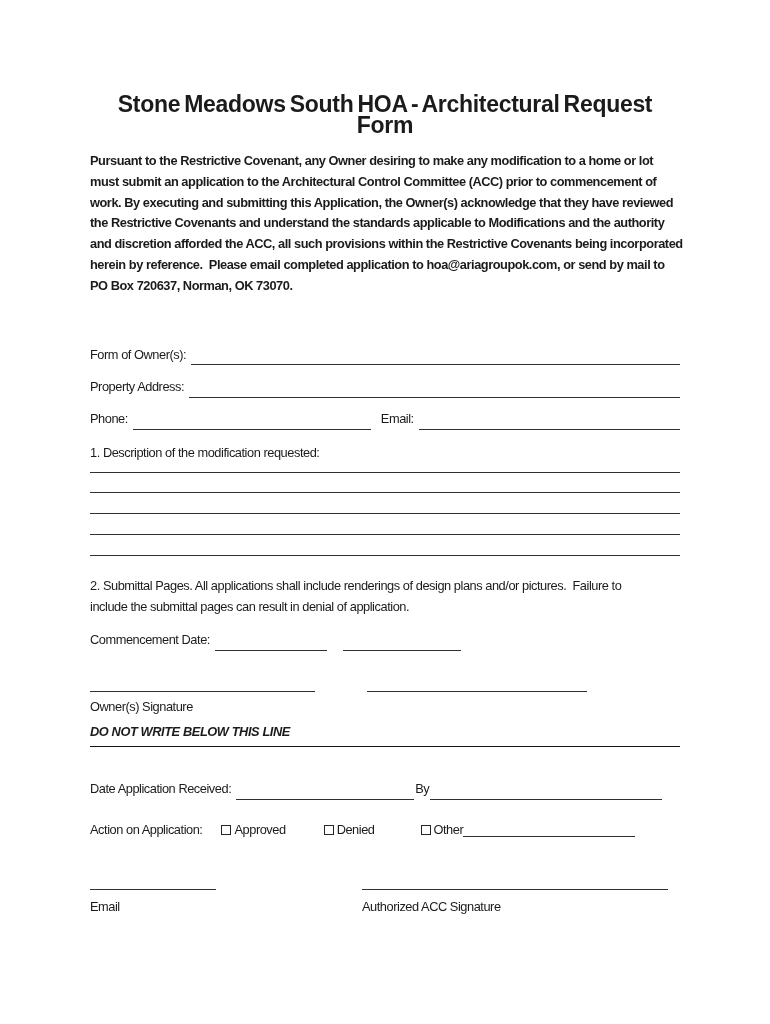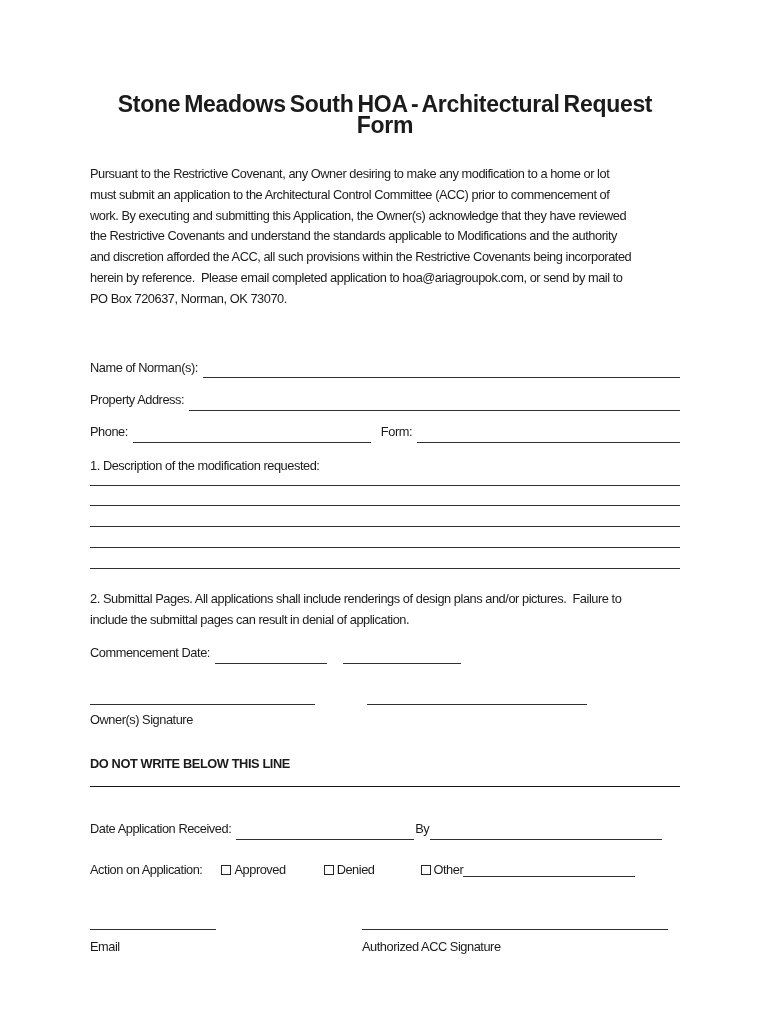--- a/index.html
+++ b/index.html
@@ -21,21 +21,21 @@
     line-height: 20.8px;
   }
   .title {
     text-align: center;
     font-weight: bold;
     font-size: 23px;
     letter-spacing: -0.3px;
     word-spacing: -2px;
     line-height: 21px;
   }
-  .intro { margin-top: 28px; }
+  .intro { margin-top: 15px; font-weight: bold; }
   .intro div { white-space: pre; }
   .nowrap { white-space: pre; }
 
   .row { display: flex; align-items: flex-end; }
   .row .label { white-space: pre; padding-right: 5px; }
   .blank {
     border-bottom: 1.5px solid #303030;
     height: 15px;
   }
   .fill { flex: 1; }
@@ -57,26 +57,27 @@
   .dates-spacer { width: 16px; }
   .completion-blank { width: 118px; }
 
   .sig-row { display: flex; margin-top: 40px; }
   .sig-col1 { width: 225px; }
   .sig-col2 { width: 220px; margin-left: 52px; }
   .sigline { height: 0; border-bottom: 1.5px solid #303030; }
   .sig-label { margin-top: 5px; }
 
   .dnw-row {
-    margin-top: 25px;
+    margin-top: 6px;
     font-weight: bold;
     letter-spacing: -0.4px;
     border-bottom: 1.8px solid #161616;
-    padding-bottom: 14px;
+    padding-bottom: 6px;
     line-height: 16px;
+    font-style: italic;
   }
 
   .row-received { margin-top: 32px; padding-right: 18px; }
   .received-blank { width: 178px; }
   .by-label { white-space: pre; padding: 0 1px; }
 
   .row-action { margin-top: 20px; align-items: center; }
   .opt { white-space: pre; display: inline-flex; align-items: center; }
   .opt-approved { margin-left: 14px; }
   .opt-denied { margin-left: 38px; }
@@ -105,33 +106,33 @@
     <div>Pursuant to the Restrictive Covenant, any Owner desiring to make any modification to a home or lot</div>
     <div>must submit an application to the Architectural Control Committee (ACC) prior to commencement of</div>
     <div>work. By executing and submitting this Application, the Owner(s) acknowledge that they have reviewed</div>
     <div>the Restrictive Covenants and understand the standards applicable to Modifications and the authority</div>
     <div>and discretion afforded the ACC, all such provisions within the Restrictive Covenants being incorporated</div>
     <div>herein by reference.  Please email completed application to hoa@ariagroupok.com, or send by mail to</div>
     <div>PO Box 720637, Norman, OK 73070.</div>
   </div>
 
   <div class="row row-name">
-    <span class="label">Name of Norman(s):</span>
+    <span class="label">Form of Owner(s):</span>
     <div class="blank fill"></div>
   </div>
 
   <div class="row row-prop">
     <span class="label">Property Address:</span>
     <div class="blank fill"></div>
   </div>
 
   <div class="row row-phone">
     <span class="label">Phone:</span>
     <div class="blank phone-blank"></div>
-    <span class="label">Form:</span>
+    <span class="label">Email:</span>
     <div class="blank fill"></div>
   </div>
 
   <div class="desc-heading nowrap">1. Description of the modification requested:</div>
   <div class="desc-lines">
     <div class="ruled"></div>
     <div class="ruled"></div>
     <div class="ruled"></div>
     <div class="ruled"></div>
     <div class="ruled"></div>

